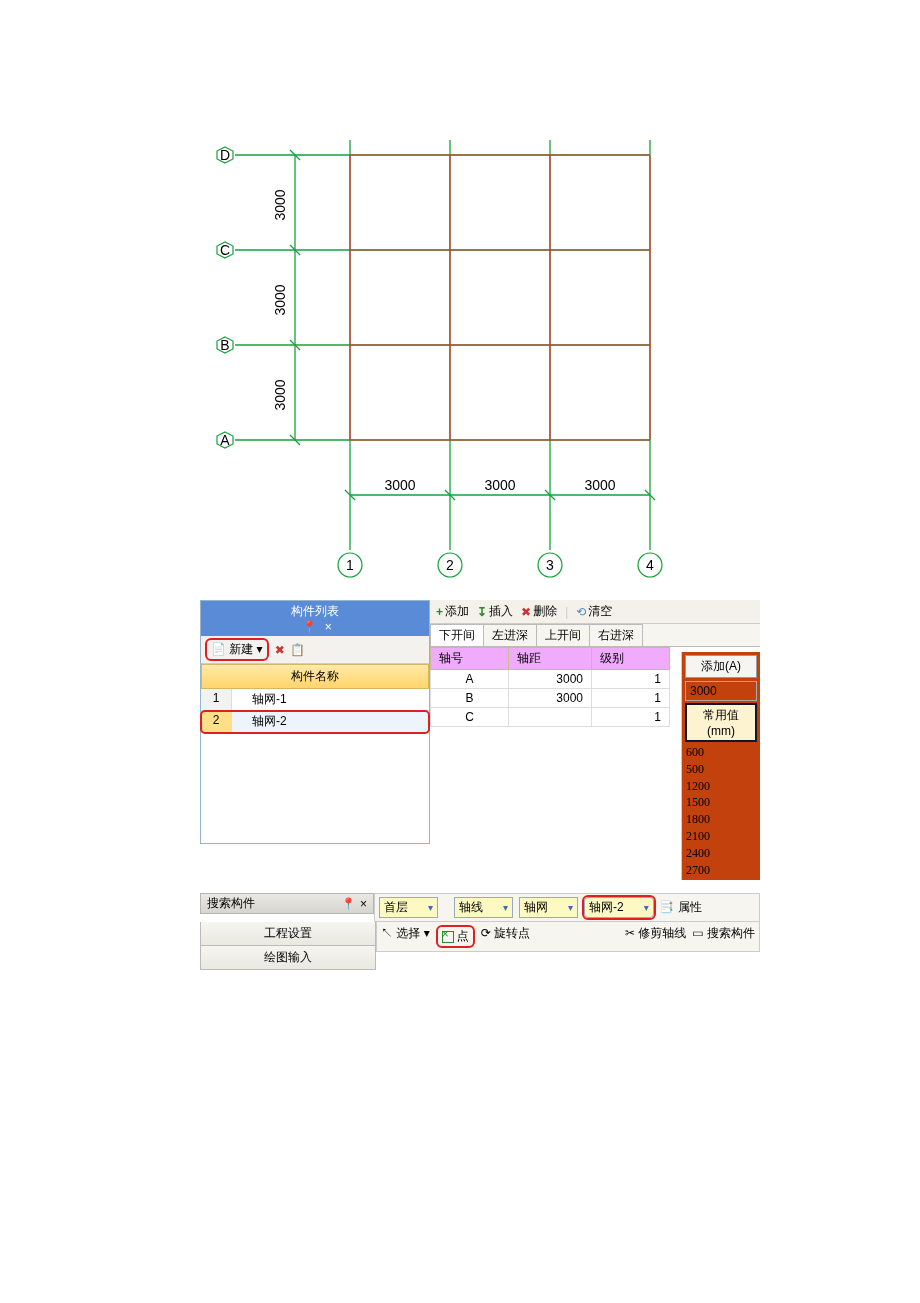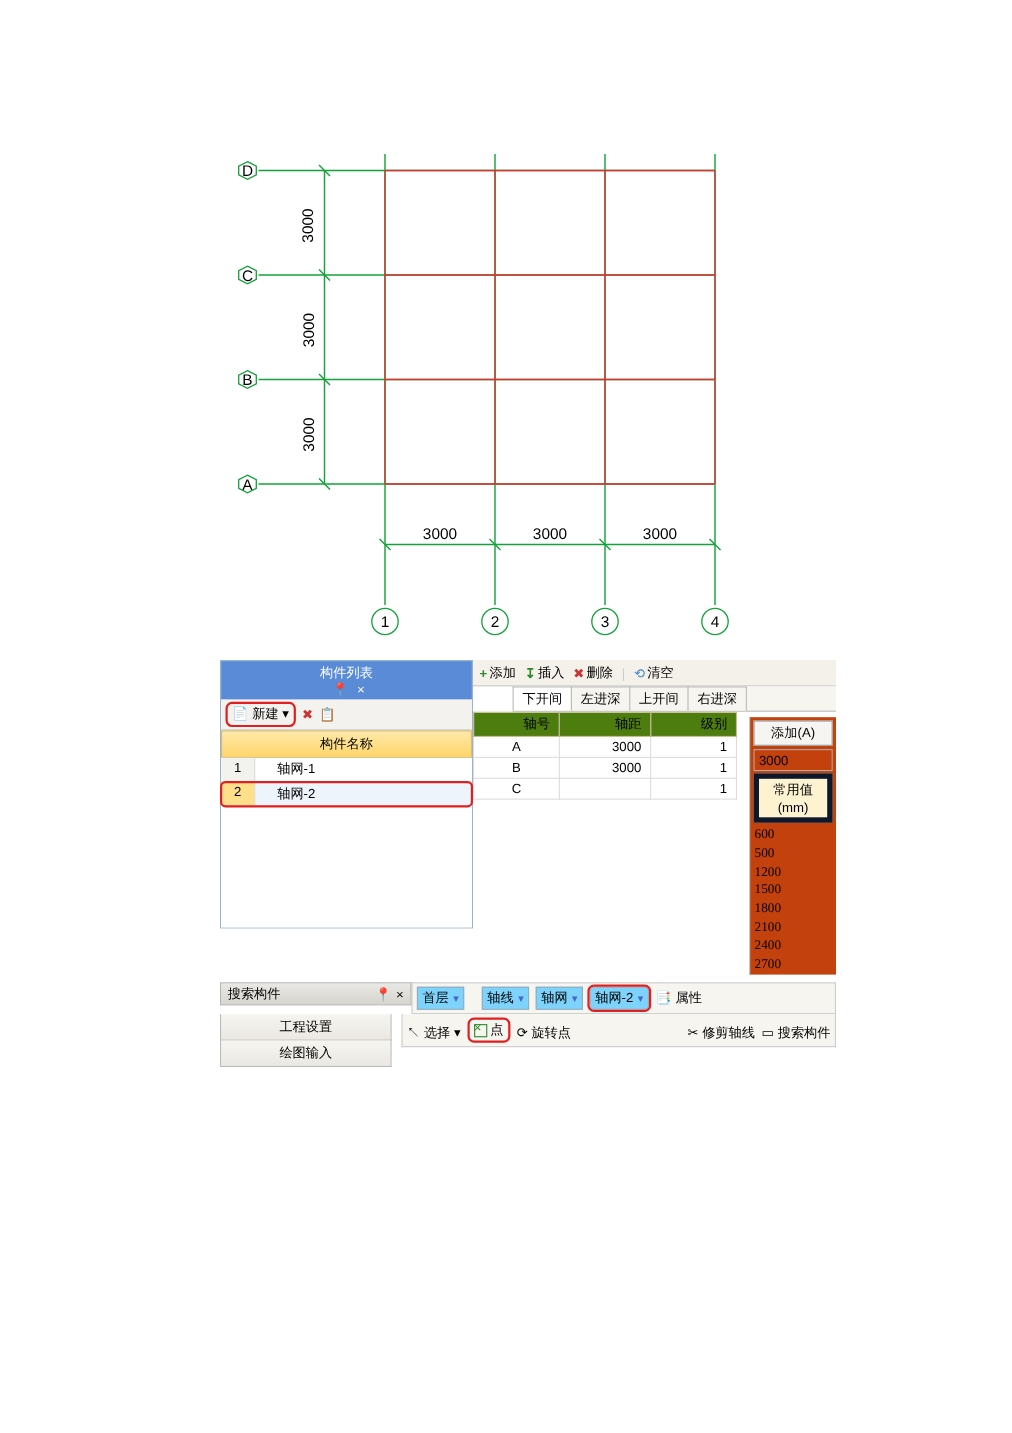--- a/index.html
+++ b/index.html
@@ -128,43 +128,42 @@
   .right-toolbar .tb-item {
     display:flex; align-items:center; gap:2px;
   }
   .right-toolbar .grn { color:#2a8a2a; font-weight:bold; }
   .right-toolbar .sep { color:#ccc; }
 
   .tabs-row {
     display:flex;
     background:#f6f5f0;
     border-bottom:1px solid #bbb;
-    margin-left:36px;
   }
   .tabs-row .tab {
     border:1px solid #bbb;
     border-bottom:none;
     padding:2px 8px;
     margin-right:-1px;
     background:#f6f5f0;
   }
   .tabs-row .tab.active {
     background:#fff;
   }
 
   .data-table {
     border-collapse: collapse;
     width: 100%;
   }
   .data-table th {
-    background: #4d7c0f;
+    background: #f0abfc;
     border: 1px solid #c8bb8e;
     padding: 2px 8px;
     font-weight: normal;
-    text-align: right;
+    text-align: left;
   }
   .data-table td {
     border: 1px solid #ddd;
     padding: 2px 8px;
     text-align: center;
     background:#fff;
     font-family: Arial;
   }
 
   .side-panel {
@@ -183,21 +182,21 @@
     padding:2px 2px;
     background:#f6f5f1;
   }
   .side-panel .inp {
     margin:2px 3px;
     border:1px solid #aaa;
     padding:2px 4px;
   }
   .side-panel .hdr {
     background:#fdf3d0;
-    border:5px solid #0f172a;
+    border:2px solid #0f172a;
     margin:2px 3px;
     padding:2px 12px;
     text-align:center;
   }
   .side-panel .vals {
     margin:2px 4px;
     font-family: Liberation Serif, serif;
     line-height:1.4;
   }
 
@@ -210,21 +209,21 @@
     border:1px solid #b6b4ae;
     padding:1px 6px;
     display:flex;
     justify-content:space-between;
     align-items:center;
     width:160px;
     float:left;
   }
   .nav-body {
     clear:left;
-    width:156px;
+    width:176px;
     float:left;
     font-family:Liberation Serif, serif;
   }
   .nav-item {
     border:1px solid #bbb;
     border-top:none;
     text-align:center;
     padding:3px;
     background:linear-gradient(#f6f5f0,#eae8e1);
   }
@@ -232,35 +231,35 @@
     margin-left:165px;
     display:flex;
     align-items:center;
     gap:6px;
     padding:3px 4px;
     border:1px solid #ccc;
     background:#f6f5f0;
   }
   .main-toolbar .combo {
     border:1px solid #9ab;
-    background:#7dd3fc;
+    background:#fef9c3;
     padding:1px 4px;
     display:flex;
     align-items:center;
-    gap:4px;
+    gap:20px;
   }
   .main-toolbar .combo .arrow { color:#46c; font-size:10px; }
   .combo.highlight {
     outline:2px solid #e02020;
     border-radius:4px;
   }
   .second-toolbar {
     margin-left:165px;
     display:flex;
-    align-items:flex-end;
+    align-items:flex-start;
     gap:6px;
     padding:3px 4px;
     border:1px solid #ccc;
     border-top:none;
     background:#f6f5f0;
   }
   .second-toolbar .highlight-red {
     display:inline-flex;
     align-items:center;
     gap:3px;

